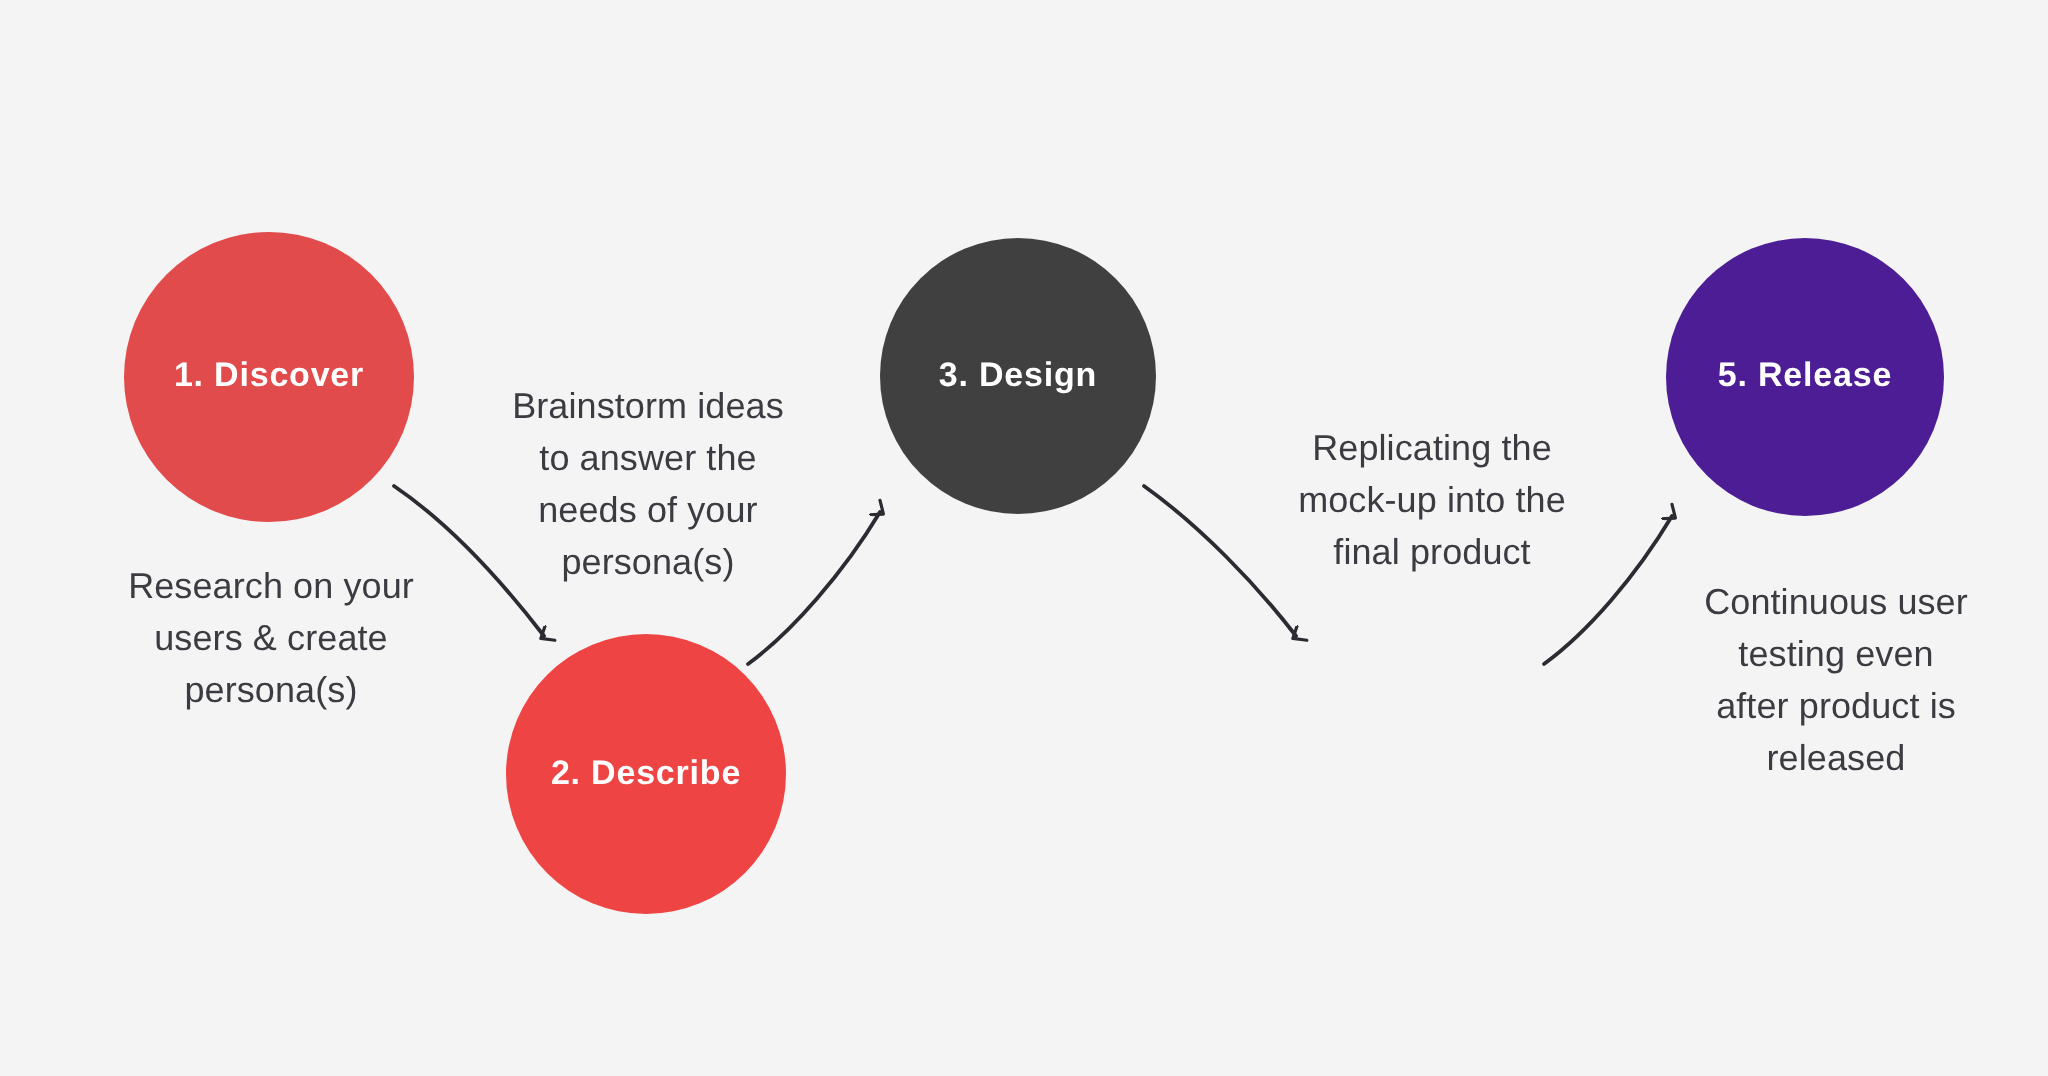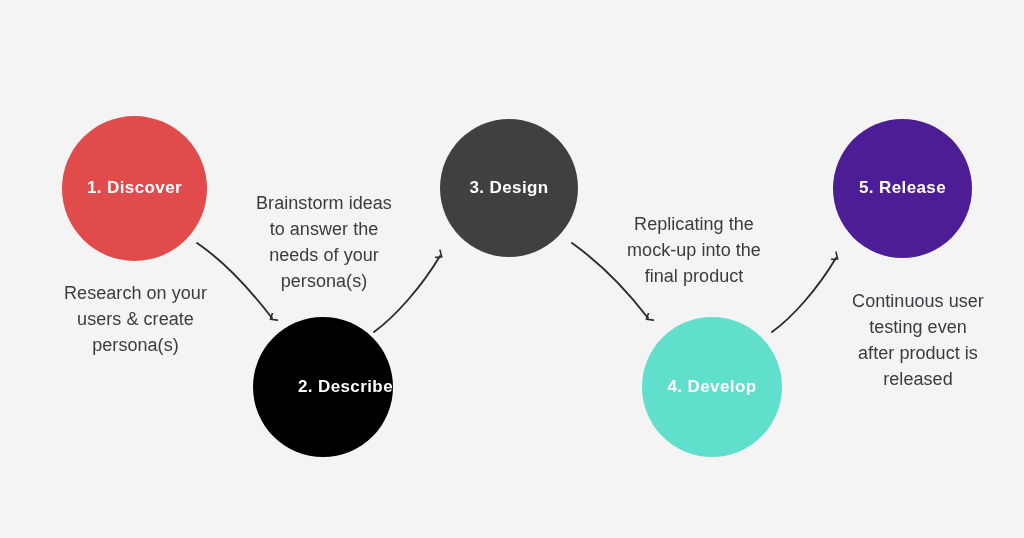--- a/index.html
+++ b/index.html
@@ -59,21 +59,21 @@
   #circle-1 { left: 62px;  top: 116px; width: 145px; height: 145px; background: #e24b4b; }
   #circle-2 { left: 253px; top: 317px; width: 140px; height: 140px; background: #f08289; }
   #circle-3 { left: 440px; top: 119px; width: 138px; height: 138px; background: #f5ce50; }
   #circle-4 { left: 642px; top: 317px; width: 140px; height: 140px; background: #5fdfcc; }
   #circle-5 { left: 833px; top: 119px; width: 139px; height: 139px; background: #7a91f2; }
 
   
   #caption-1 { left: 38px;  top: 280px; width: 195px; }
   #caption-2 { left: 238px; top: 190px; width: 172px; }
   #caption-3 { left: 428px; top: 288px; width: 172px; }
-  #caption-4 { left: 608px; top: 211px; width: 172px; }
+  #caption-4 { left: 630px; top: 211px; width: 172px; }
   #caption-5 { left: 828px; top: 288px; width: 180px; }
 </style>
 </head>
 <body>
 
 <div id="diagram" style="background: rgb(244, 244, 244);">
 
   <svg class="arrow-layer" viewBox="0 0 1024 538">
     <defs>
       <marker id="ah-down" markerWidth="10" markerHeight="10" refX="4" refY="4" orient="auto" markerUnits="userSpaceOnUse">
@@ -93,35 +93,32 @@
     <path d="M772,332 C794,316 818,288 836,258" fill="none" stroke="#2b2b31" stroke-width="1.9" stroke-linecap="round" marker-end="url(#ah-up)"></path>
   </svg>
 
   <div class="stage-circle" id="circle-1" style="background: rgb(226, 75, 75);">
     <span class="stage-label">1. Discover</span>
   </div>
   <div class="caption" id="caption-1">Research on your
 users &amp; create
 persona(s)</div>
 
-  <div class="stage-circle" id="circle-2" style="background: #000000; justify-content: flex-end;">
+  <div class="stage-circle" id="circle-2" style="background: #ef4444;">
     <span class="stage-label">2. Describe</span>
   </div>
   <div class="caption" id="caption-2">Brainstorm ideas
 to answer the
 needs of your
 persona(s)</div>
 
   <div class="stage-circle" id="circle-3" style="background: #404040;">
     <span class="stage-label">3. Design</span>
   </div>
 
-  <div class="stage-circle" id="circle-4" style="background: rgb(95, 223, 204);">
-    <span class="stage-label">4. Develop</span>
-  </div>
   <div class="caption" id="caption-4">Replicating the
 mock-up into the
 final product</div>
 
   <div class="stage-circle" id="circle-5" style="background: #4c1d95;">
     <span class="stage-label">5. Release</span>
   </div>
   <div class="caption" id="caption-5">Continuous user
 testing even
 after product is

